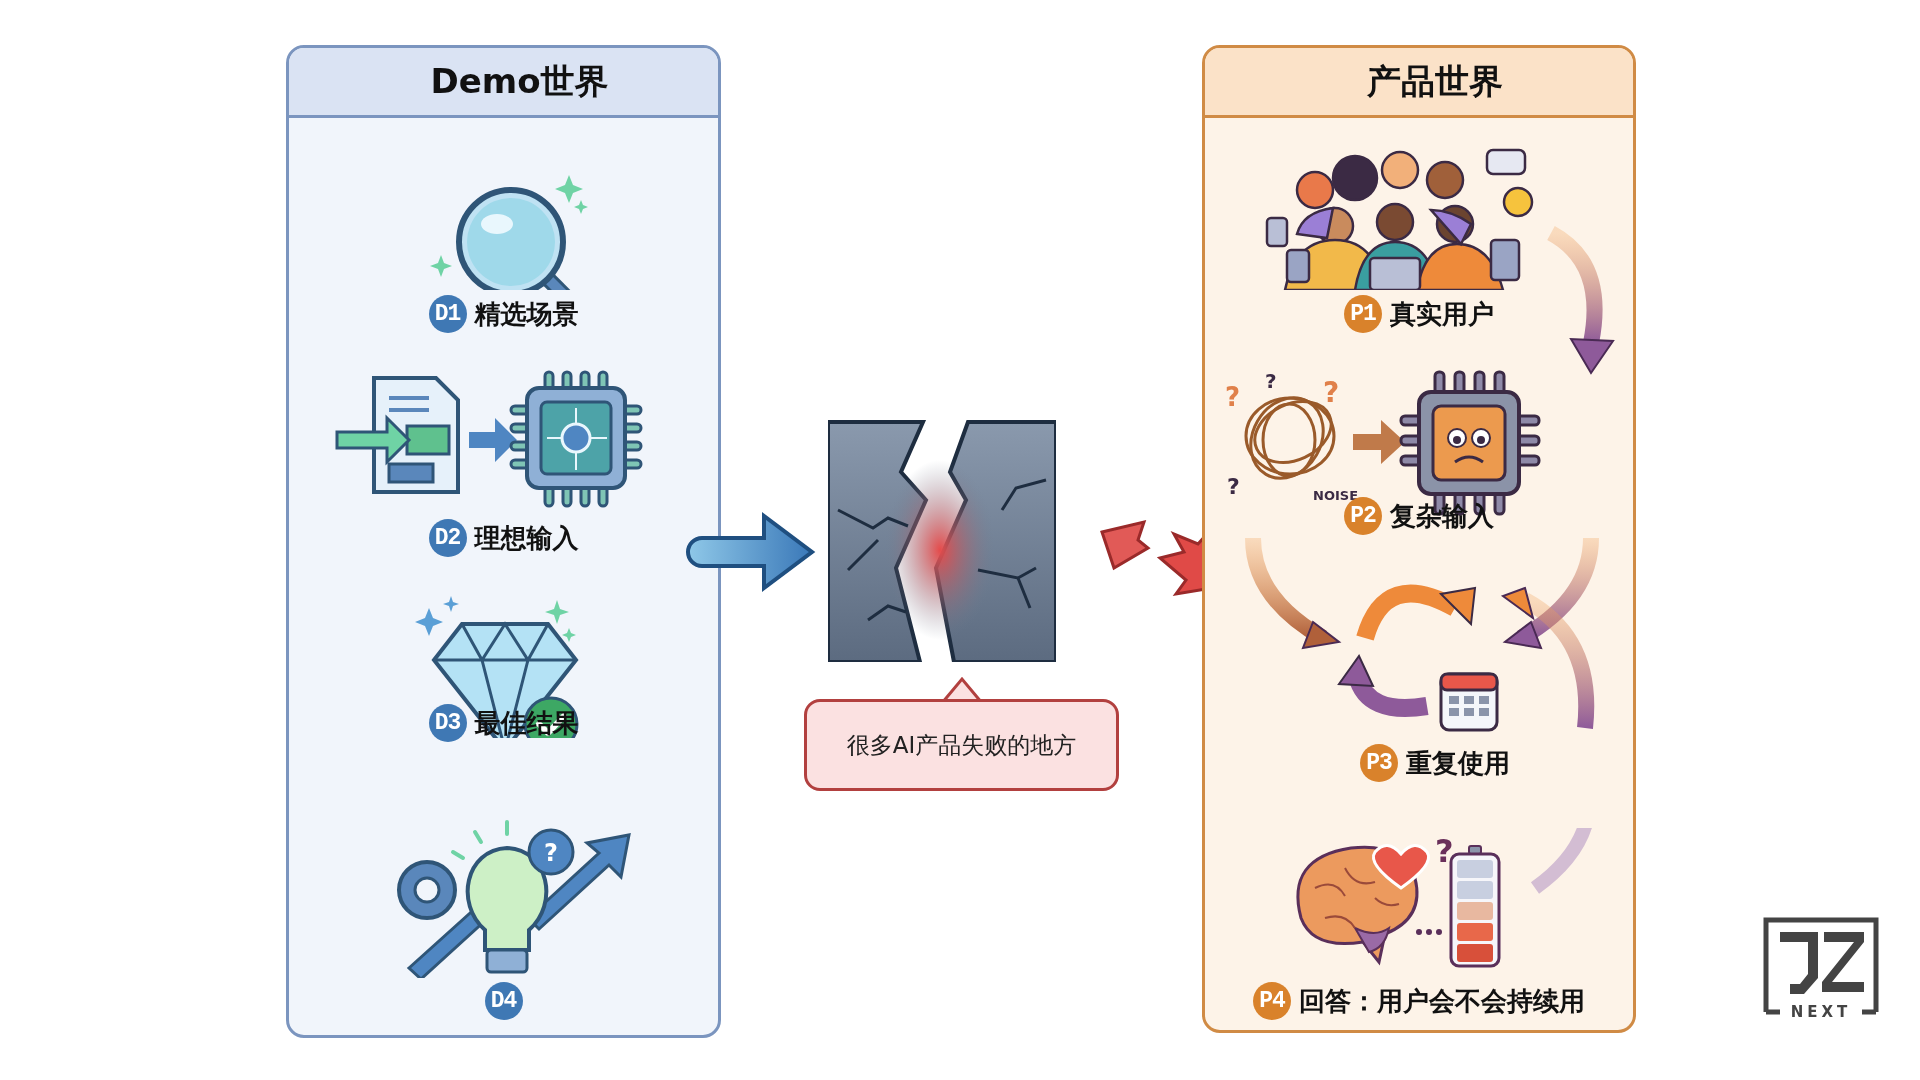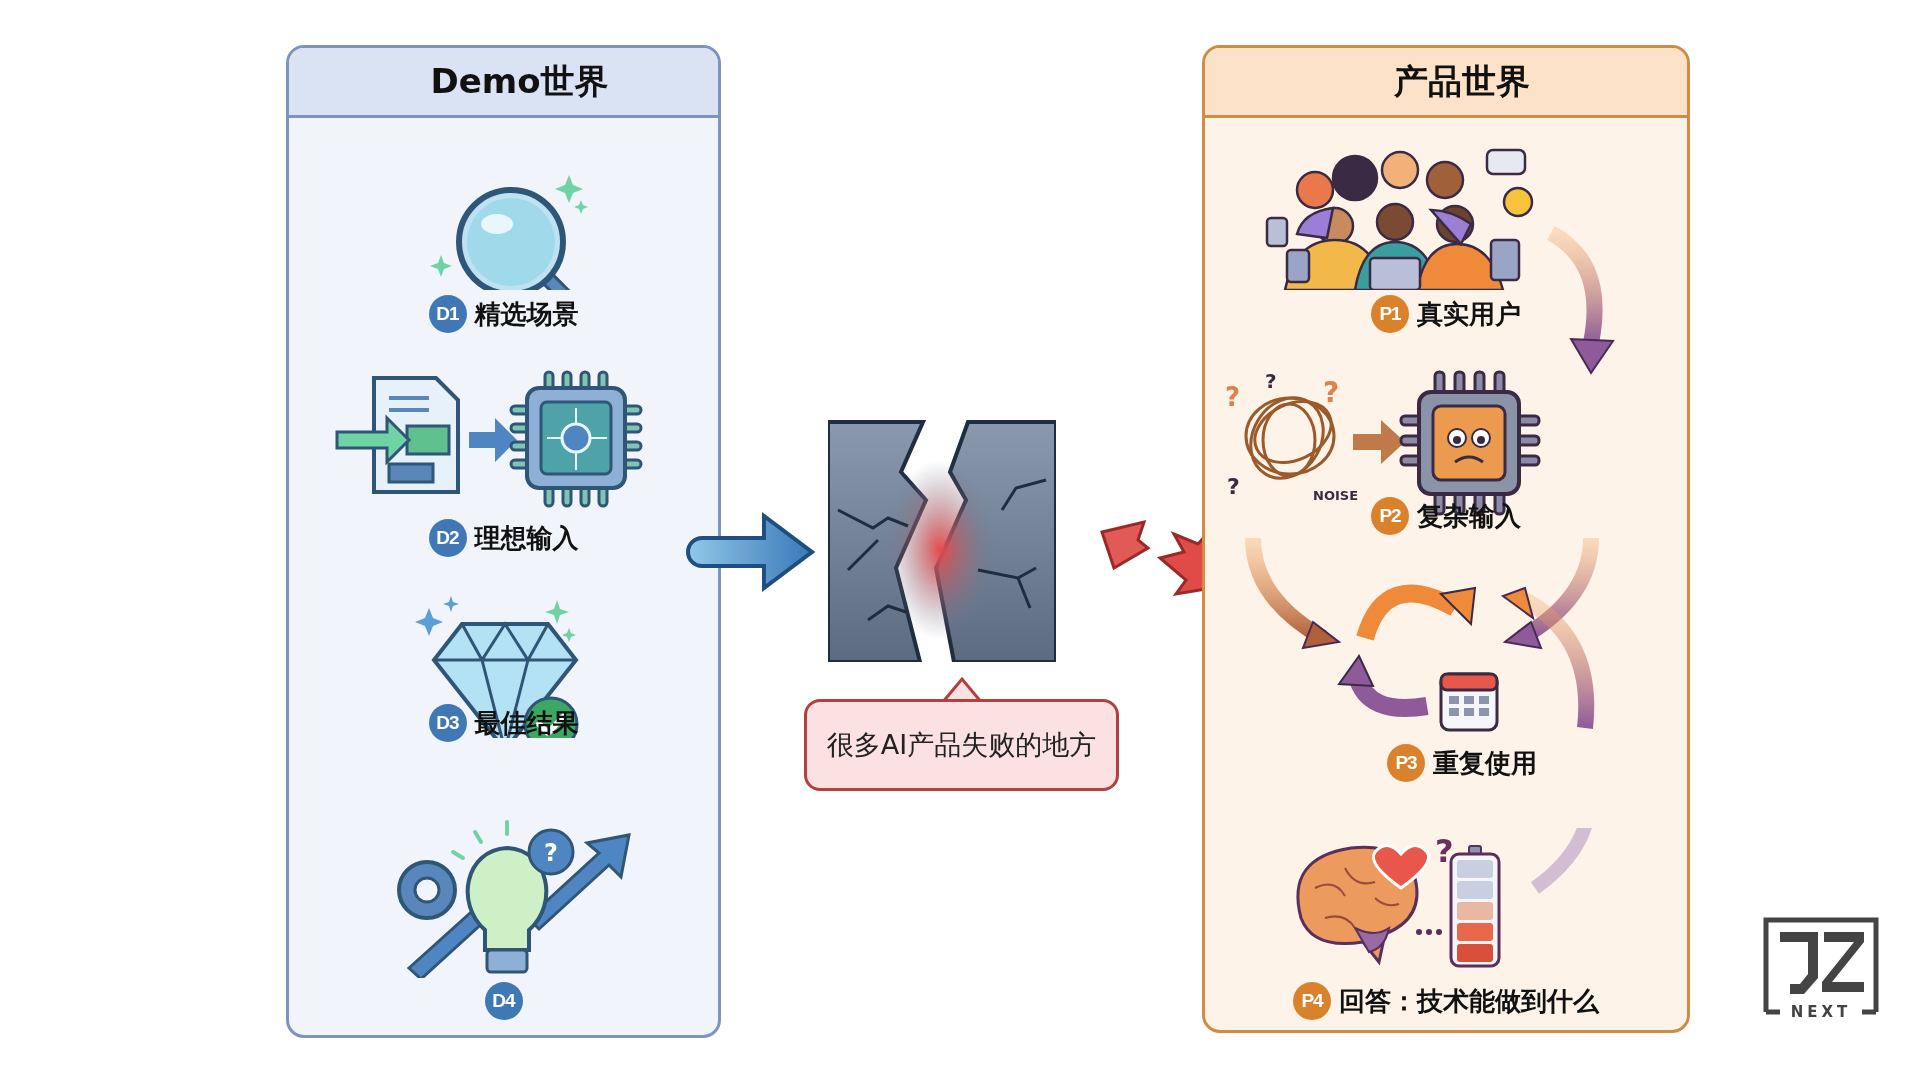--- a/index.html
+++ b/index.html
@@ -1,30 +1,30 @@
 <!DOCTYPE html>
 <html><head>
 <meta charset="utf-8">
 <style>
   html,body{margin:0;padding:0;}
   body{width:1920px;height:1080px;background:#ffffff;position:relative;overflow:hidden;font-family:"DejaVu Sans","Liberation Sans",sans-serif;}
   .panel{position:absolute;border-radius:18px;overflow:hidden;box-sizing:border-box;}
   .panel-demo{left:286px;top:45px;width:435px;height:993px;border:3px solid #7b95bf;background:#f1f5fb;}
-  .panel-product{left:1202px;top:45px;width:488px;height:988px;border:3px solid #d08b45;background:#fdf3e8;}
+  .panel-product{left:1202px;top:45px;width:434px;height:988px;border:3px solid #d08b45;background:#fdf3e8;}
   .panel-header{height:70px;display:flex;align-items:center;justify-content:center;font-weight:bold;font-size:34px;color:#111;box-sizing:border-box;padding-left:32px;}
   .panel-demo .panel-header{background:#dae3f3;border-bottom:3px solid #7b95bf;}
   .panel-product .panel-header{background:#fbe2c8;border-bottom:3px solid #d08b45;}
   .icon-area{position:absolute;left:0;width:100%;}
   .icon-area svg{position:absolute;left:0;top:0;}
   .label{position:absolute;left:0;width:100%;display:flex;justify-content:center;align-items:center;gap:8px;font-weight:bold;font-size:26px;color:#111;}
-  .badge{width:38px;height:38px;border-radius:50%;color:#fff;font-weight:bold;font-size:19px;display:flex;align-items:center;justify-content:center;font-family:Liberation Sans, sans-serif;letter-spacing:-1px;}
+  .badge{width:38px;height:38px;border-radius:50%;color:#fff;font-weight:bold;font-size:23px;display:flex;align-items:center;justify-content:center;font-family:Liberation Mono, monospace;letter-spacing:-1px;}
   .badge-d{background:#3f78b4;}
   .badge-p{background:#d9822b;}
   .abs{position:absolute;}
-  .bubble{position:absolute;left:804px;top:699px;width:315px;height:92px;background:#fbe1e1;border:3px solid #b2403f;border-radius:16px;box-sizing:border-box;display:flex;align-items:center;justify-content:center;font-size:27px;color:#222;}
+  .bubble{position:absolute;left:804px;top:699px;width:315px;height:92px;background:#fbe1e1;border:3px solid #b2403f;border-radius:16px;box-sizing:border-box;display:flex;align-items:center;justify-content:center;font-size:23px;color:#222;}
   .logo{position:absolute;left:1762px;top:916px;width:118px;height:104px;}
 </style>
 </head>
 <body>
 
 <div class="panel panel-demo">
   <div class="panel-header">Demo世界</div>
 
   <div class="icon-area" style="top:92px;height:150px;">
     <svg width="435" height="150" viewBox="0 0 435 150">
@@ -320,21 +320,21 @@
       <rect x="246" y="26" width="48" height="112" rx="8" fill="#f6f6fa" stroke="#5a2f5a" stroke-width="3"></rect>
       <rect x="252" y="32" width="36" height="18" rx="3" fill="#c8cfe0"></rect>
       <rect x="252" y="53" width="36" height="18" rx="3" fill="#c8cfe0"></rect>
       <rect x="252" y="74" width="36" height="18" rx="3" fill="#e8b8a0"></rect>
       <rect x="252" y="95" width="36" height="18" rx="3" fill="#e8684a"></rect>
       <rect x="252" y="116" width="36" height="18" rx="3" fill="#d8503a"></rect>
     </svg>
   </div>
   <div class="label" style="top:934px;">
     <span class="badge badge-p">P4</span>
-    <span>回答：技术能做到什么</span>
+    <span>回答：用户会不会持续用</span>
   </div>
 </div>
 
 <div class="logo">
   <svg width="118" height="104" viewBox="0 0 118 104">
     <path d="M4 96 V4 H114 V96" fill="none" stroke="#444" stroke-width="5"></path>
     <path d="M4 96 h14 M100 96 h14" stroke="#444" stroke-width="5"></path>
     <path d="M18 16 h38 v46 l-14 16 h-14 v-10 h10 l8 -10 v-32 h-28z" fill="#444"></path>
     <path d="M62 16 h40 v10 l-32 40 h32 v10 h-42 v-10 l32 -40 h-30z" fill="#444"></path>
     <text x="59" y="101" text-anchor="middle" font-size="15" font-weight="bold" fill="#444" letter-spacing="4" font-family="DejaVu Sans, sans-serif">NEXT</text>

